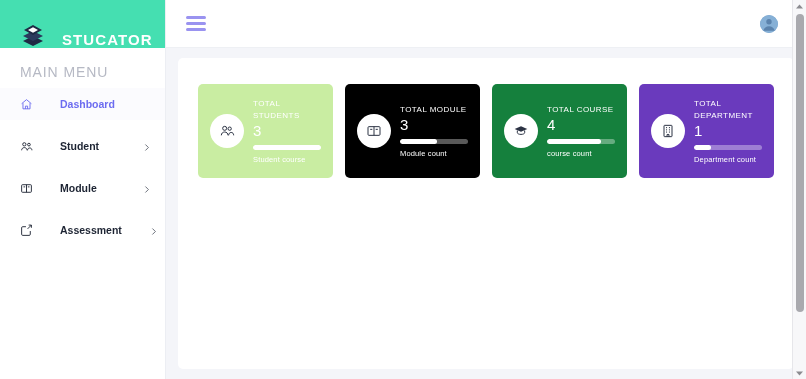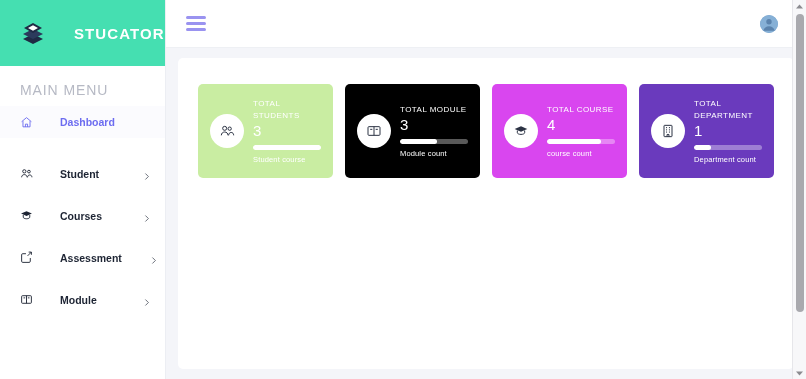--- a/index.html
+++ b/index.html
@@ -18,25 +18,25 @@
 
   
   #sidebar {
     width: 166px; height: 379px;
     background: #ffffff;
     flex: 0 0 166px;
     display: flex; flex-direction: column;
     border-right: 1px solid #eceef3;
   }
   .brand {
-    height: 66px;
+    height: 48px;
     background: #45dfb1;
-    display: flex; align-items: center;
+    display: flex; align-items: flex-end;
     padding-left: 20px;
-    gap: 28px;
+    gap: 16px;
   }
   .brand-logo { width: 26px; height: 26px; display:block; }
   .brand-name {
     color: #ffffff;
     font-size: 15px;
     font-weight: bold;
     letter-spacing: 1.1px;
   }
   .menu-wrap { padding-top: 16px; }
   .menu-heading {
@@ -49,21 +49,21 @@
   .menu-item {
     height: 32px;
     display: flex; align-items: center;
     padding: 0 14px 0 20px;
     gap: 27px;
     font-size: 10.5px;
     color: #1d2433;
     font-weight: bold;
     position: relative;
   }
-  .menu-item + .menu-item { margin-top: 10px; align-items: flex-end; }
+  .menu-item + .menu-item { margin-top: 10px; }
   .menu-item.active {
     background: #fbfbfe;
     color: #6c6cf0;
   }
   .menu-item.active .m-ico svg { stroke: #6c6cf0; }
   .m-ico { width: 13px; height: 13px; display:flex; align-items:center; justify-content:center; flex:0 0 13px;}
   .m-ico svg { width: 13px; height: 13px; stroke: #1d2433; fill: none; stroke-width: 1.7; }
   .m-label { flex: 1; }
   .chev { width: 9px; height: 9px; flex: 0 0 9px; }
   .chev svg { width: 9px; height: 9px; stroke: #3c4350; fill: none; stroke-width: 2; }
@@ -216,61 +216,47 @@
             </svg>
         </span>
         <span class="m-label">Student</span>
         <span class="chev">
           <svg viewBox="0 0 24 24">
               <path d="M9 4l8 8-8 8"></path>
             </svg>
         </span>
       </div>
 
-      <div class="menu-item">
-        <span class="m-ico">
-          <svg viewBox="0 0 24 24">
-              <path d="M2 8.5 12 4l10 4.5-10 4.5z" fill="#1d2433" stroke="none"></path>
-              <path d="M6 11v4c0 1.8 2.7 3 6 3s6-1.2 6-3v-4"></path>
-            </svg>
-        </span>
-        <span class="m-label">Courses</span>
-        <span class="chev">
-          <svg viewBox="0 0 24 24">
-              <path d="M9 4l8 8-8 8"></path>
-            </svg>
-        </span>
-      </div>
-
-      <div class="menu-item">
-        <span class="m-ico">
-          <svg viewBox="0 0 24 24">
-              <path d="M19 13v6a2 2 0 0 1-2 2H5a2 2 0 0 1-2-2V7a2 2 0 0 1 2-2h6"></path>
-              <path d="M14 9l7-7"></path>
-              <path d="M16 2h5v5"></path>
-            </svg>
-        </span>
-        <span class="m-label">Assessment</span>
-        <span class="chev">
-          <svg viewBox="0 0 24 24">
-              <path d="M9 4l8 8-8 8"></path>
-            </svg>
-        </span>
-      </div>
 
       <div class="menu-item">
         <span class="m-ico">
           <svg viewBox="0 0 24 24">
               <rect x="3" y="5" width="18" height="14" rx="1.5"></rect>
               <path d="M12 5v14"></path>
               <path d="M6.5 9h3"></path>
               <path d="M14.5 9h3"></path>
             </svg>
         </span>
         <span class="m-label">Module</span>
+        <span class="chev">
+          <svg viewBox="0 0 24 24">
+              <path d="M9 4l8 8-8 8"></path>
+            </svg>
+        </span>
+      </div>
+
+      <div class="menu-item">
+        <span class="m-ico">
+          <svg viewBox="0 0 24 24">
+              <path d="M19 13v6a2 2 0 0 1-2 2H5a2 2 0 0 1-2-2V7a2 2 0 0 1 2-2h6"></path>
+              <path d="M14 9l7-7"></path>
+              <path d="M16 2h5v5"></path>
+            </svg>
+        </span>
+        <span class="m-label">Assessment</span>
         <span class="chev">
           <svg viewBox="0 0 24 24">
               <path d="M9 4l8 8-8 8"></path>
             </svg>
         </span>
       </div>
     </div>
   </aside>
 
   <div id="main">
@@ -325,21 +311,21 @@
             <div class="card-body">
               <div class="card-title">TOTAL MODULE</div>
               <div class="card-value">3</div>
               <div class="bar">
                 <div class="bar-fill" id="fill1" style="width: 55%;"></div>
               </div>
               <div class="card-note">Module count</div>
             </div>
           </div>
 
-          <div class="card" id="card2" style="background: #d946ef;">
+          <div class="card" id="card2" style="background: #15803d;">
             <div class="card-ico">
               <svg viewBox="0 0 24 24">
                   <path d="M2.5 9 12 5l9.5 4-9.5 4z" fill="#2b3243" stroke="none"></path>
                   <path d="M6.5 11.2v3.3c0 1.5 2.5 2.6 5.5 2.6s5.5-1.1 5.5-2.6v-3.3"></path>
                 </svg>
             </div>
             <div class="card-body">
               <div class="card-title">TOTAL COURSE</div>
               <div class="card-value">4</div>
               <div class="bar">

